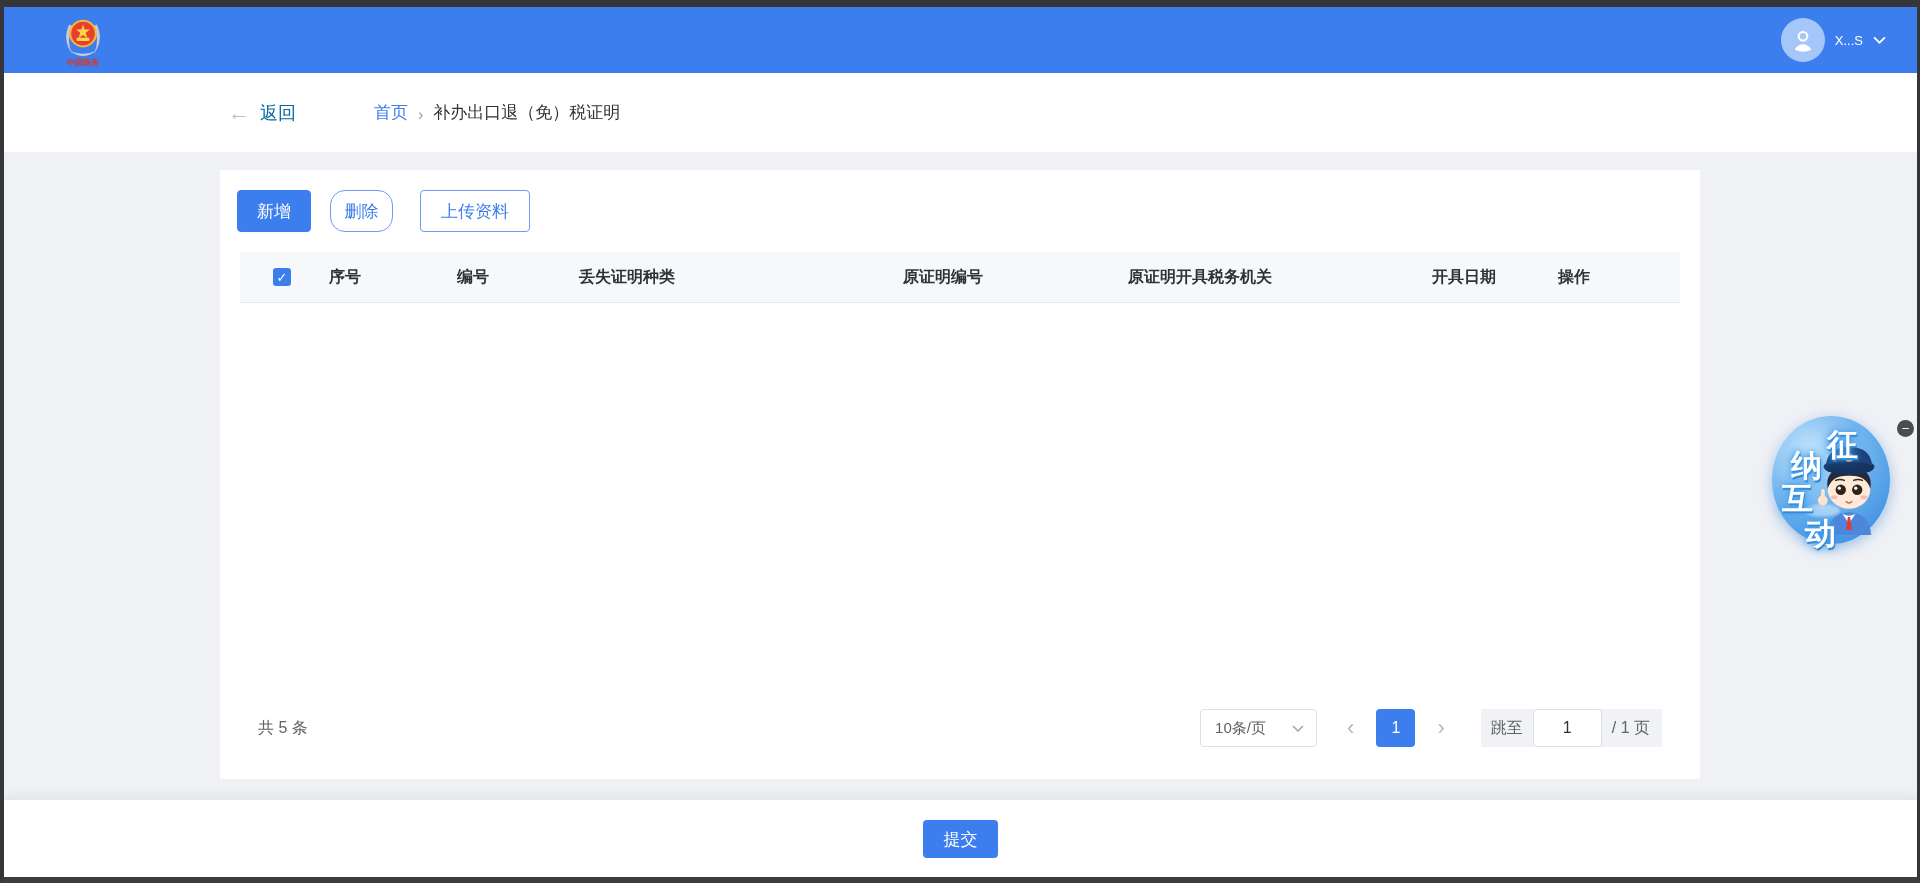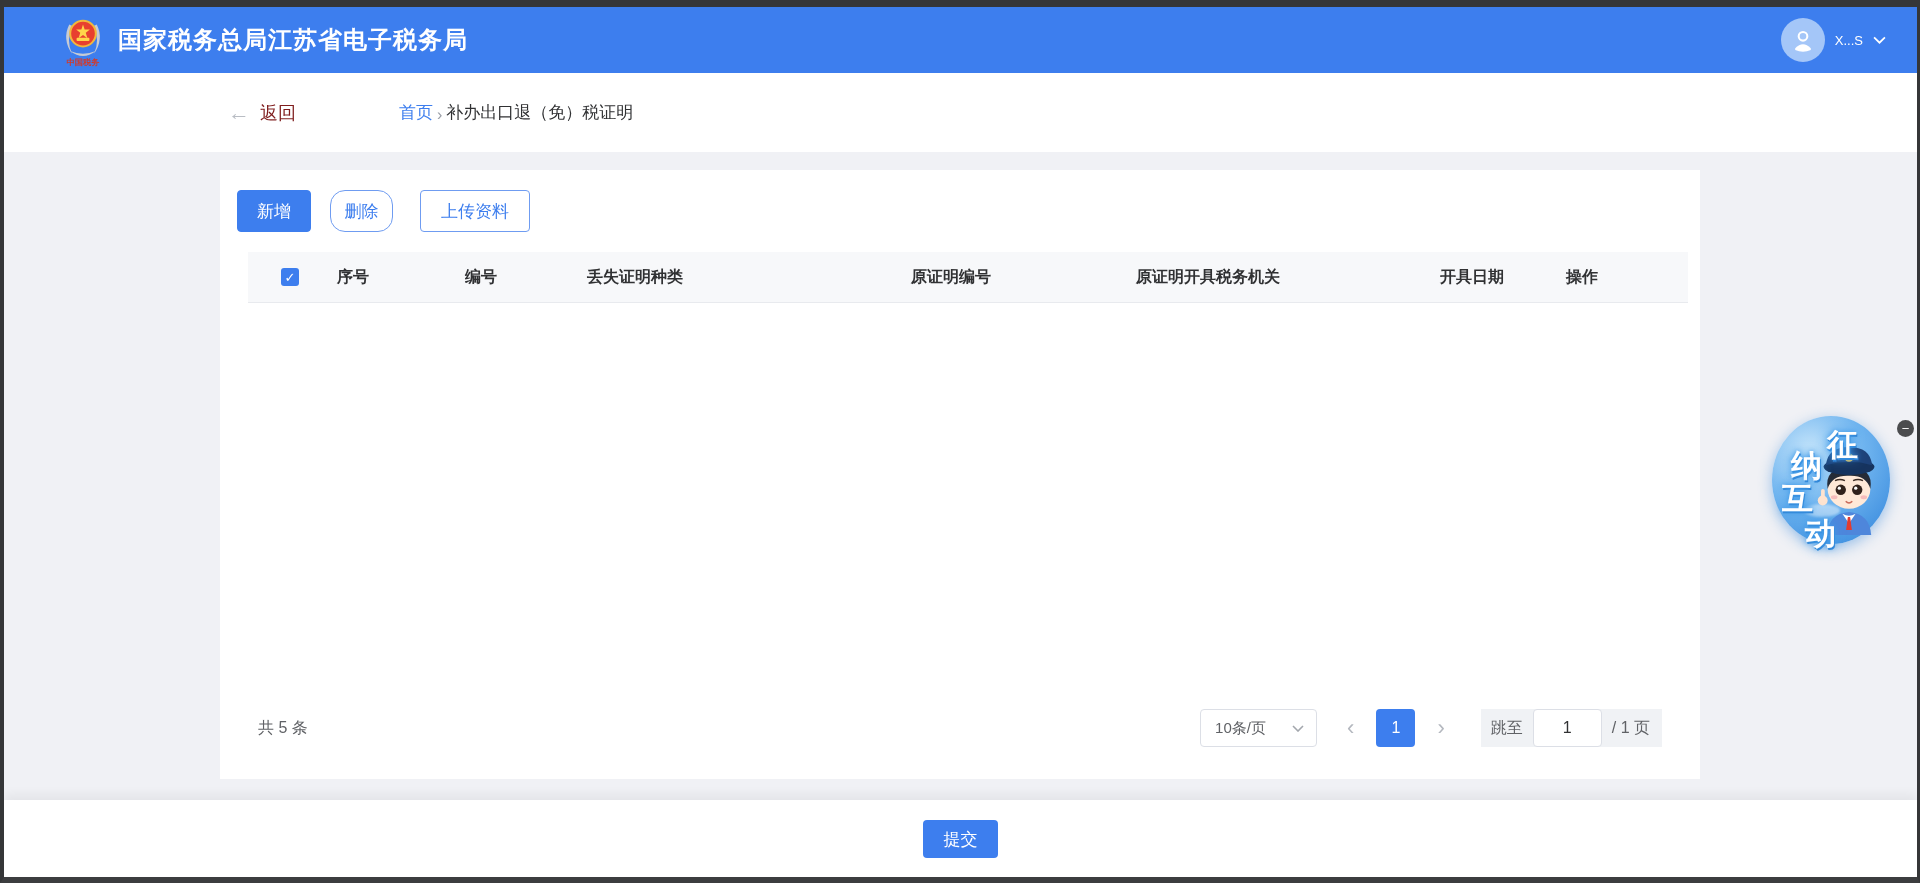--- a/index.html
+++ b/index.html
@@ -19,37 +19,37 @@
   .topbar .spacer { flex:1; }
   .userbox { display:flex; align-items:center; gap:10px; cursor:pointer; }
   .avatar { width:44px; height:44px; border-radius:50%; background:#a4c6f8; display:flex; align-items:center; justify-content:center; }
   .username { color:#fff; font-size:13px; }
 
   
   .crumbbar { position:absolute; left:4px; right:3px; top:73px; height:79px; background:#fff;
               display:flex; align-items:center; padding-left:224px; }
   .back-group { display:flex; align-items:center; gap:10px; cursor:pointer; }
   .back-arrow { color:#b9bdc4; font-size:22px; line-height:1; }
-  .back-label { color:#7f1d1d; font-size:18px; }
-  .crumbs { display:flex; align-items:flex-end; margin-left:103px; font-size:17px; gap:4px; }
+  .back-label { color:#0369a1; font-size:18px; }
+  .crumbs { display:flex; align-items:flex-end; margin-left:78px; font-size:17px; gap:10px; }
   .crumb-home { color:#3d7eee; cursor:pointer; }
   .crumb-sep { color:#9a9ea6; font-size:16px; }
   .crumb-current { color:#303133; }
 
   
   .card { position:absolute; left:220px; top:170px; width:1480px; height:609px; background:#fff; }
   .toolbar { position:absolute; left:17px; top:20px; display:flex; }
   .btn { height:42px; border-radius:4px; font-size:17px; display:flex; align-items:center; justify-content:center; cursor:pointer; font-family:inherit; }
   .btn-primary { width:74px; background:#3d7eee; border:1px solid #3d7eee; color:#fff; }
   .btn-outline { background:#fff; border:1px solid #6f9cf1; color:#3d7eee; }
   .btn-del { width:63px; margin-left:19px;border-radius:15px; }
   .btn-upload { width:110px; margin-left:27px; }
 
   
-  .table { position:absolute; left:28px; top:82px; width:1440px; }
+  .table { position:absolute; left:20px; top:82px; width:1440px; }
   .trow { display:flex; align-items:center; }
   .thead { height:51px; background:#f7f8fa; border-bottom:1px solid #e8eaee; font-weight:bold; font-size:16px; color:#303133; }
   .tbody-row { height:55px; background:#edeef2; border-bottom:1px solid #e4e7ed; font-size:16px; color:#303133; }
   .c1 { width:89px; padding-left:33px; }
   .c2 { width:128px; } .c3 { width:122px; } .c4 { width:324px; }
   .c5 { width:225px; } .c6 { width:304px; display:flex; align-items:center; position:relative; }
   .c7 { width:126px; } .c8 { width:122px; }
   .checkbox { width:18px; height:18px; background:#3d7eee; border-radius:3px; display:flex; align-items:center; justify-content:center; cursor:pointer; }
   .checkbox::after { content:"✓"; color:#fff; font-size:13px; font-weight:bold; line-height:1; }
   .redact-blur { width:150px; height:18px; margin-left:4px; border-radius:9px;
@@ -104,21 +104,20 @@
     <svg viewBox="0 0 48 58" width="44" height="54">
       <path d="M9 12 Q1 28 12 44 Q5 28 13 14 Z" fill="#c7cbd3"></path>
       <path d="M39 12 Q47 28 36 44 Q43 28 35 14 Z" fill="#c7cbd3"></path>
       <path d="M10 41 Q24 52 38 41 Q24 47 10 41" fill="#c7cbd3"></path>
       <circle cx="24" cy="22" r="14" fill="#e8402f" stroke="#f2b83c" stroke-width="2.2"></circle>
       <polygon points="24,12 25.8,17.5 31.5,17.5 27,21 28.8,27 24,23.5 19.2,27 21,21 16.5,17.5 22.2,17.5" fill="#ffd54a"></polygon>
       <rect x="17" y="26.5" width="14" height="3.6" rx="1" fill="#ffd54a"></rect>
       <text x="24" y="56" font-size="9" fill="#d23a2a" text-anchor="middle" font-weight="bold">中国税务</text>
     </svg>
   </span>
-  <span class="title">国家税务总局江苏省电子税务局</span>
   <span class="spacer"></span>
   <div class="userbox">
     <span class="avatar">
       <svg viewBox="0 0 24 24" width="26" height="26">
         <circle cx="12" cy="8.6" r="4" fill="none" stroke="#fff" stroke-width="1.9"></circle>
         <path d="M4.8 19.6 q7.2 -7.4 14.4 0 l0 1.6 q-7.2 3.2 -14.4 0 Z" fill="#fff"></path>
       </svg>
     </span>
     <span class="username">X...S</span>
     <svg viewBox="0 0 12 7" width="13" height="8">

